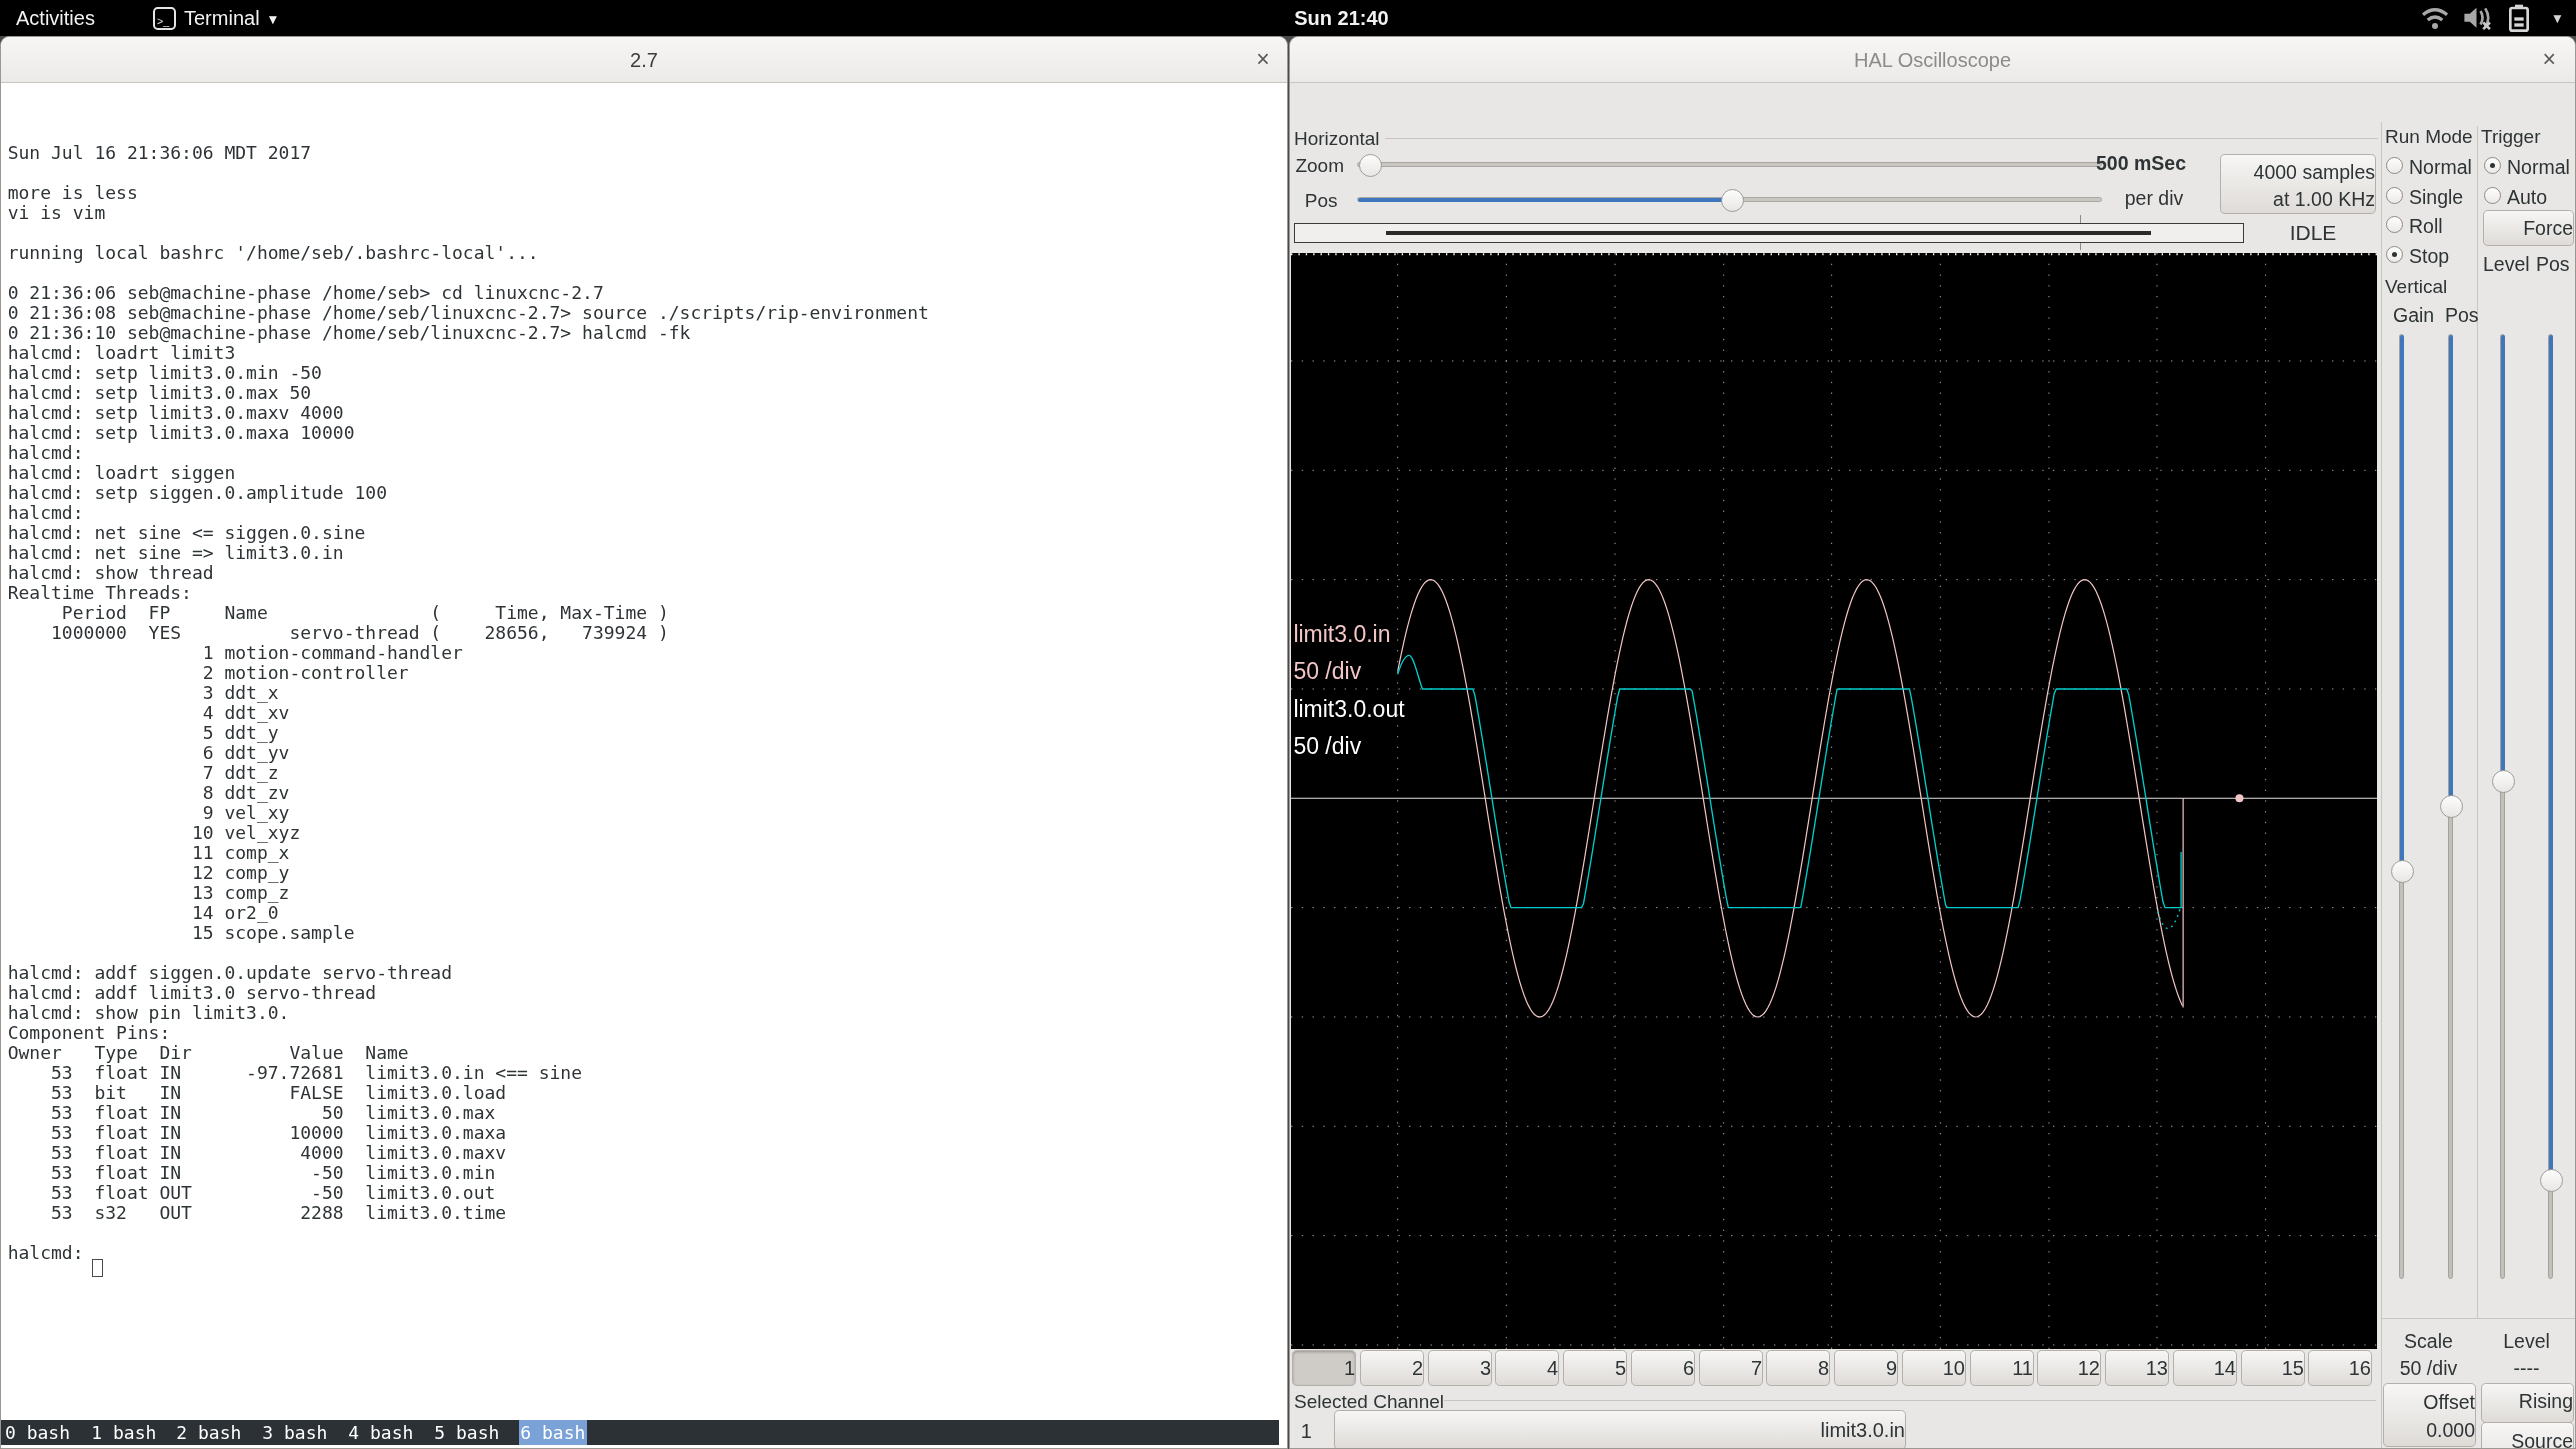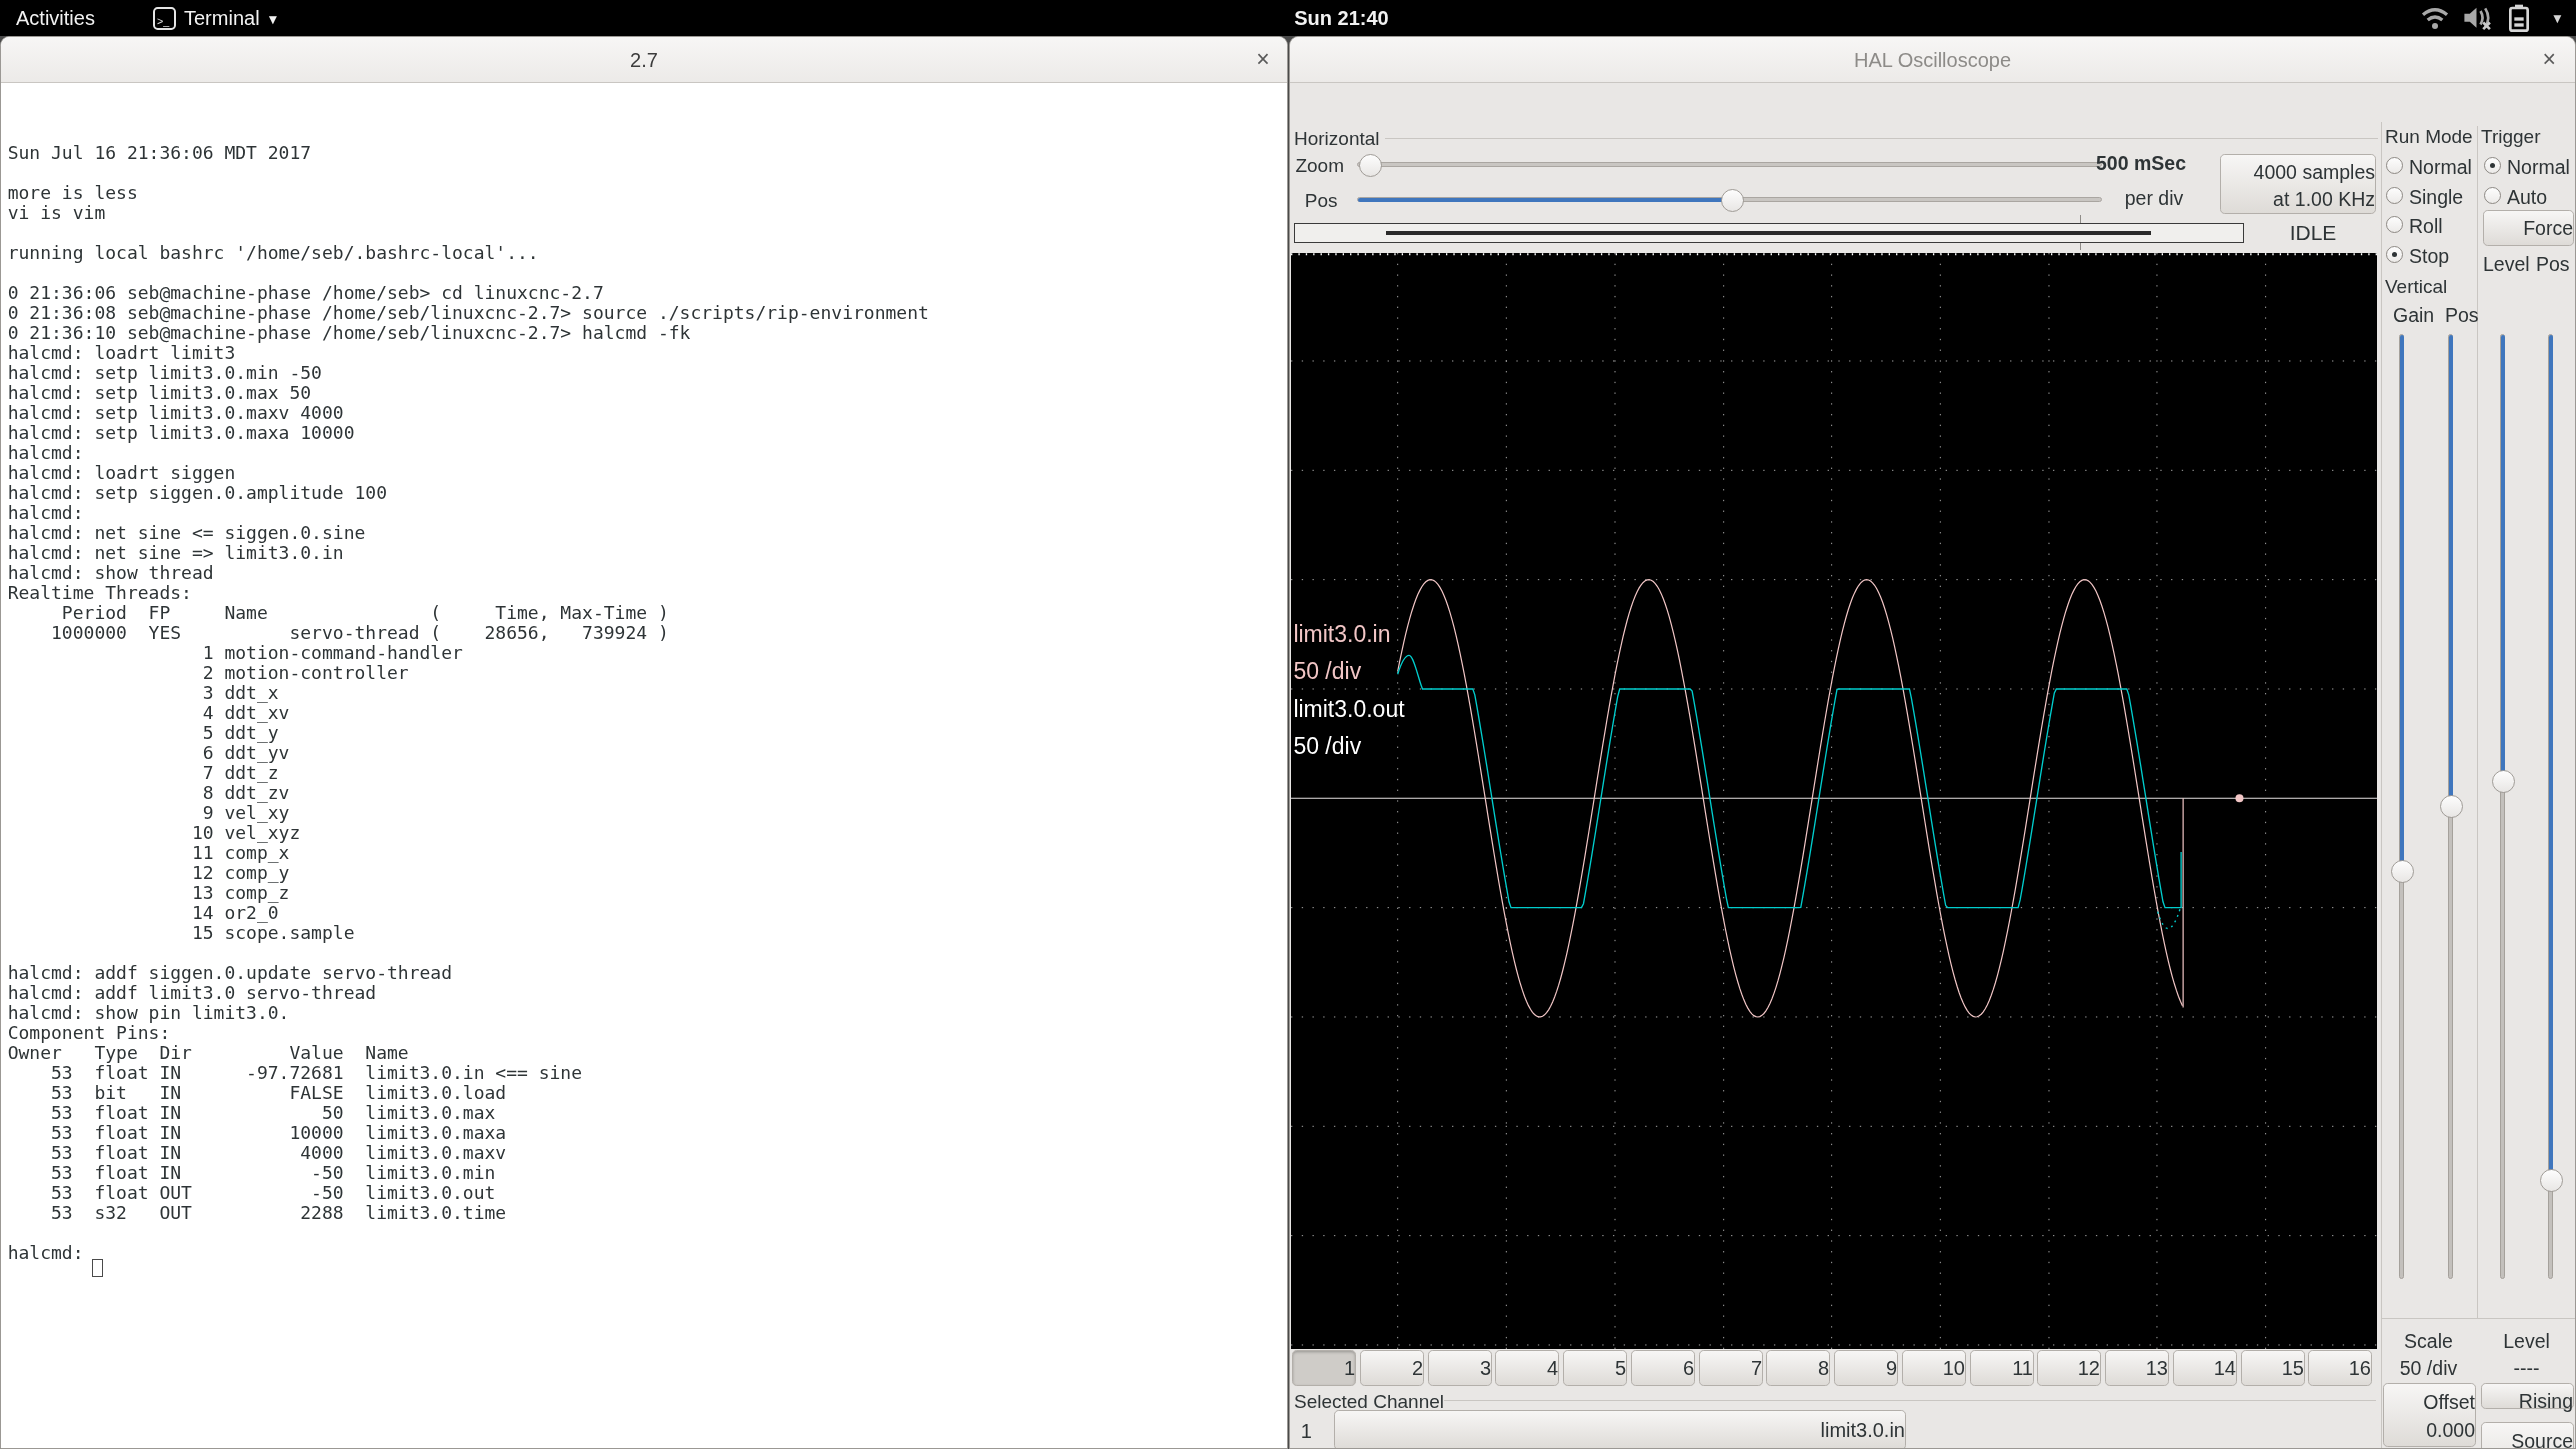--- a/index.html
+++ b/index.html
@@ -180,20 +180,29 @@
     53  bit   IN          FALSE  limit3.0.load
     53  float IN             50  limit3.0.max
     53  float IN          10000  limit3.0.maxa
     53  float IN           4000  limit3.0.maxv
     53  float IN            -50  limit3.0.min
     53  float OUT           -50  limit3.0.out
     53  s32   OUT          2288  limit3.0.time
 
 halcmd: </pre>
   <div id="term-cursor"></div>
+  <div id="tabbar">
+    <span class="tab" style="left:2.7px">0 bash</span>
+    <span class="tab" style="left:89px">1 bash</span>
+    <span class="tab" style="left:174px">2 bash</span>
+    <span class="tab" style="left:260px">3 bash</span>
+    <span class="tab" style="left:346px">4 bash</span>
+    <span class="tab" style="left:432px">5 bash</span>
+    <span class="tab active" style="left:518px">6 bash</span>
+  </div>
 </div>
 
 <div id="hal-win">
   <div class="titlebar">
     <div class="title">HAL Oscilloscope</div>
     <div class="closex">×</div>
   </div>
 
   <span class="grp-label" id="horiz-label">Horizontal</span>
   <div class="hairline" style="left:95px; top:101px; width:993px; height:0.7px;"></div>
@@ -322,19 +331,19 @@
 
   <span class="small-center" style="left:1093px; top:1293px;">Scale</span>
   <span class="small-center" style="left:1093px; top:1320px;">50 /div</span>
   <div class="gtk-btn" style="left:1093px; top:1346px; width:93px; height:64px; font-size:19.5px; line-height:28px; padding-top:4px;">
     <div>Offset</div>
     <div>0.000</div>
   </div>
 
   <span class="small-center" style="left:1191px; top:1293px;">Level</span>
   <span class="small-center" style="left:1191px; top:1320px;">----</span>
-  <div class="gtk-btn" style="left:1191px; top:1346px; width:93px; height:26px; font-size:19.5px; line-height:34px;">Rising</div>
+  <div class="gtk-btn" style="left:1191px; top:1346px; width:93px; height:40px; font-size:19.5px; line-height:34px;">Rising</div>
   <div class="gtk-btn" style="left:1191px; top:1385px; width:93px; height:64px; font-size:19.5px; line-height:28px; padding-top:4px; border-radius:4.7px 4.7px 0 0;">
     <div>Source</div>
 
   </div>
 </div>
 
 
 </body></html>

